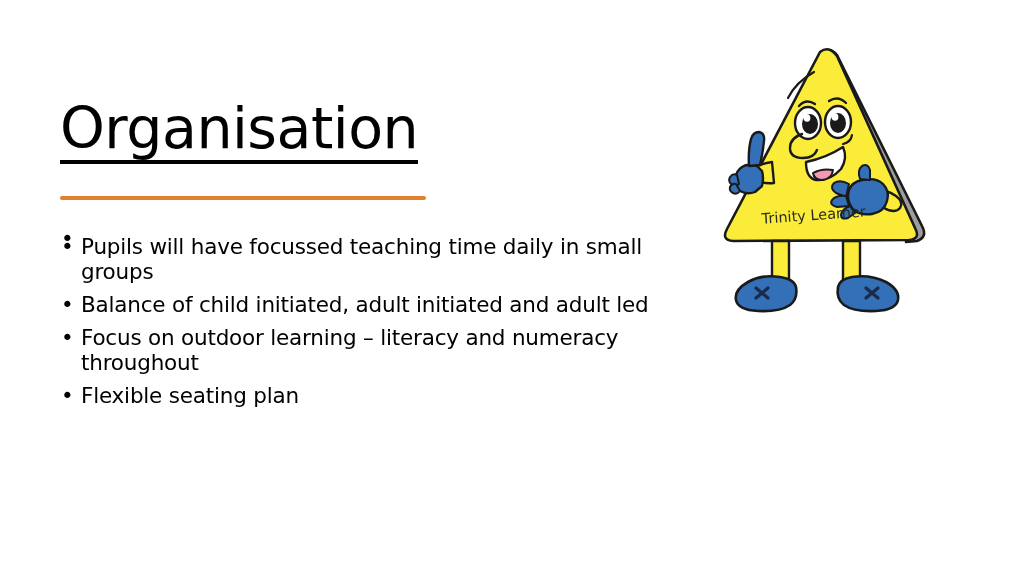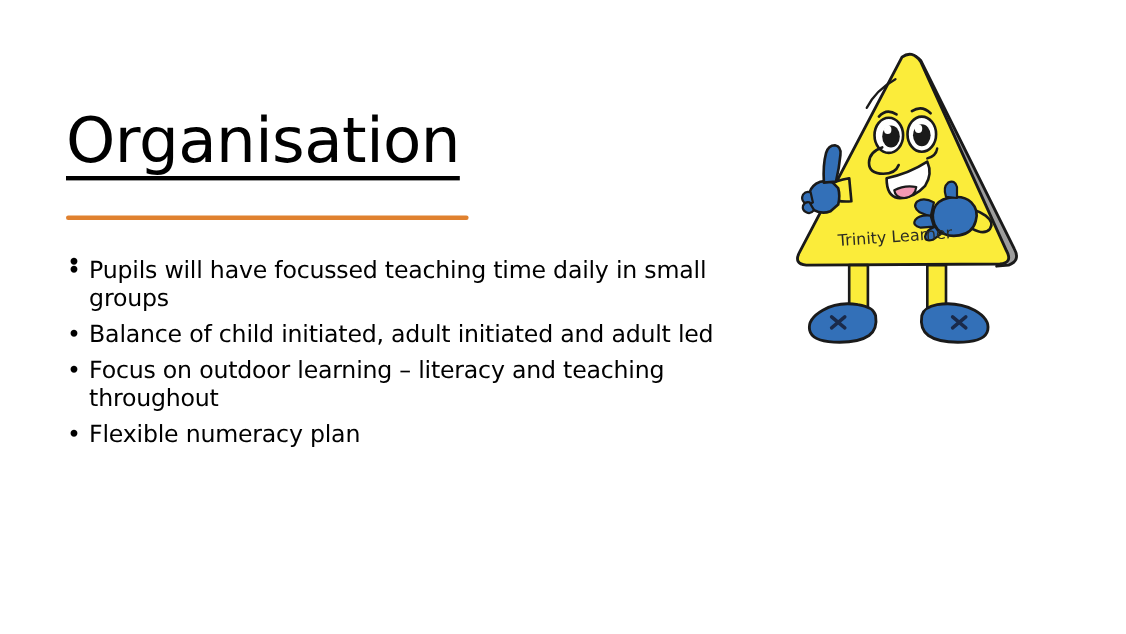--- a/index.html
+++ b/index.html
@@ -104,25 +104,25 @@
     <li>
       <span class="bullet-dot">•</span>
       <span>Pupils will have focussed teaching time daily in small groups</span>
     </li>
     <li>
       <span class="bullet-dot">•</span>
       <span>Balance of child initiated, adult initiated and adult led</span>
     </li>
     <li>
       <span class="bullet-dot">•</span>
-      <span>Focus on outdoor learning – literacy and teaching throughout</span>
+      <span>Focus on outdoor learning – literacy and numeracy throughout</span>
     </li>
     <li>
       <span class="bullet-dot">•</span>
-      <span>Flexible numeracy plan</span>
+      <span>Flexible seating plan</span>
     </li>
   </ul>
 
   <div id="mascot">
     <svg viewBox="0 0 240 280" width="240" height="280" xmlns="http://www.w3.org/2000/svg">
       <g stroke="#1a1a1a" stroke-width="2.6" stroke-linejoin="round" stroke-linecap="round">
 
         <path d="M112 15 Q120 9 127 17 L212 188 Q218 199 207 203 L196 204 Q205 199 199 189 L115 20 Z" fill="#9d9d9d"></path>
 
         <path d="M110 14 Q119 7 127 18 L205 190 Q211 201 199 202 L23 203 Q11 202 17 191 L110 14 Z" fill="#fbec3a"></path>

